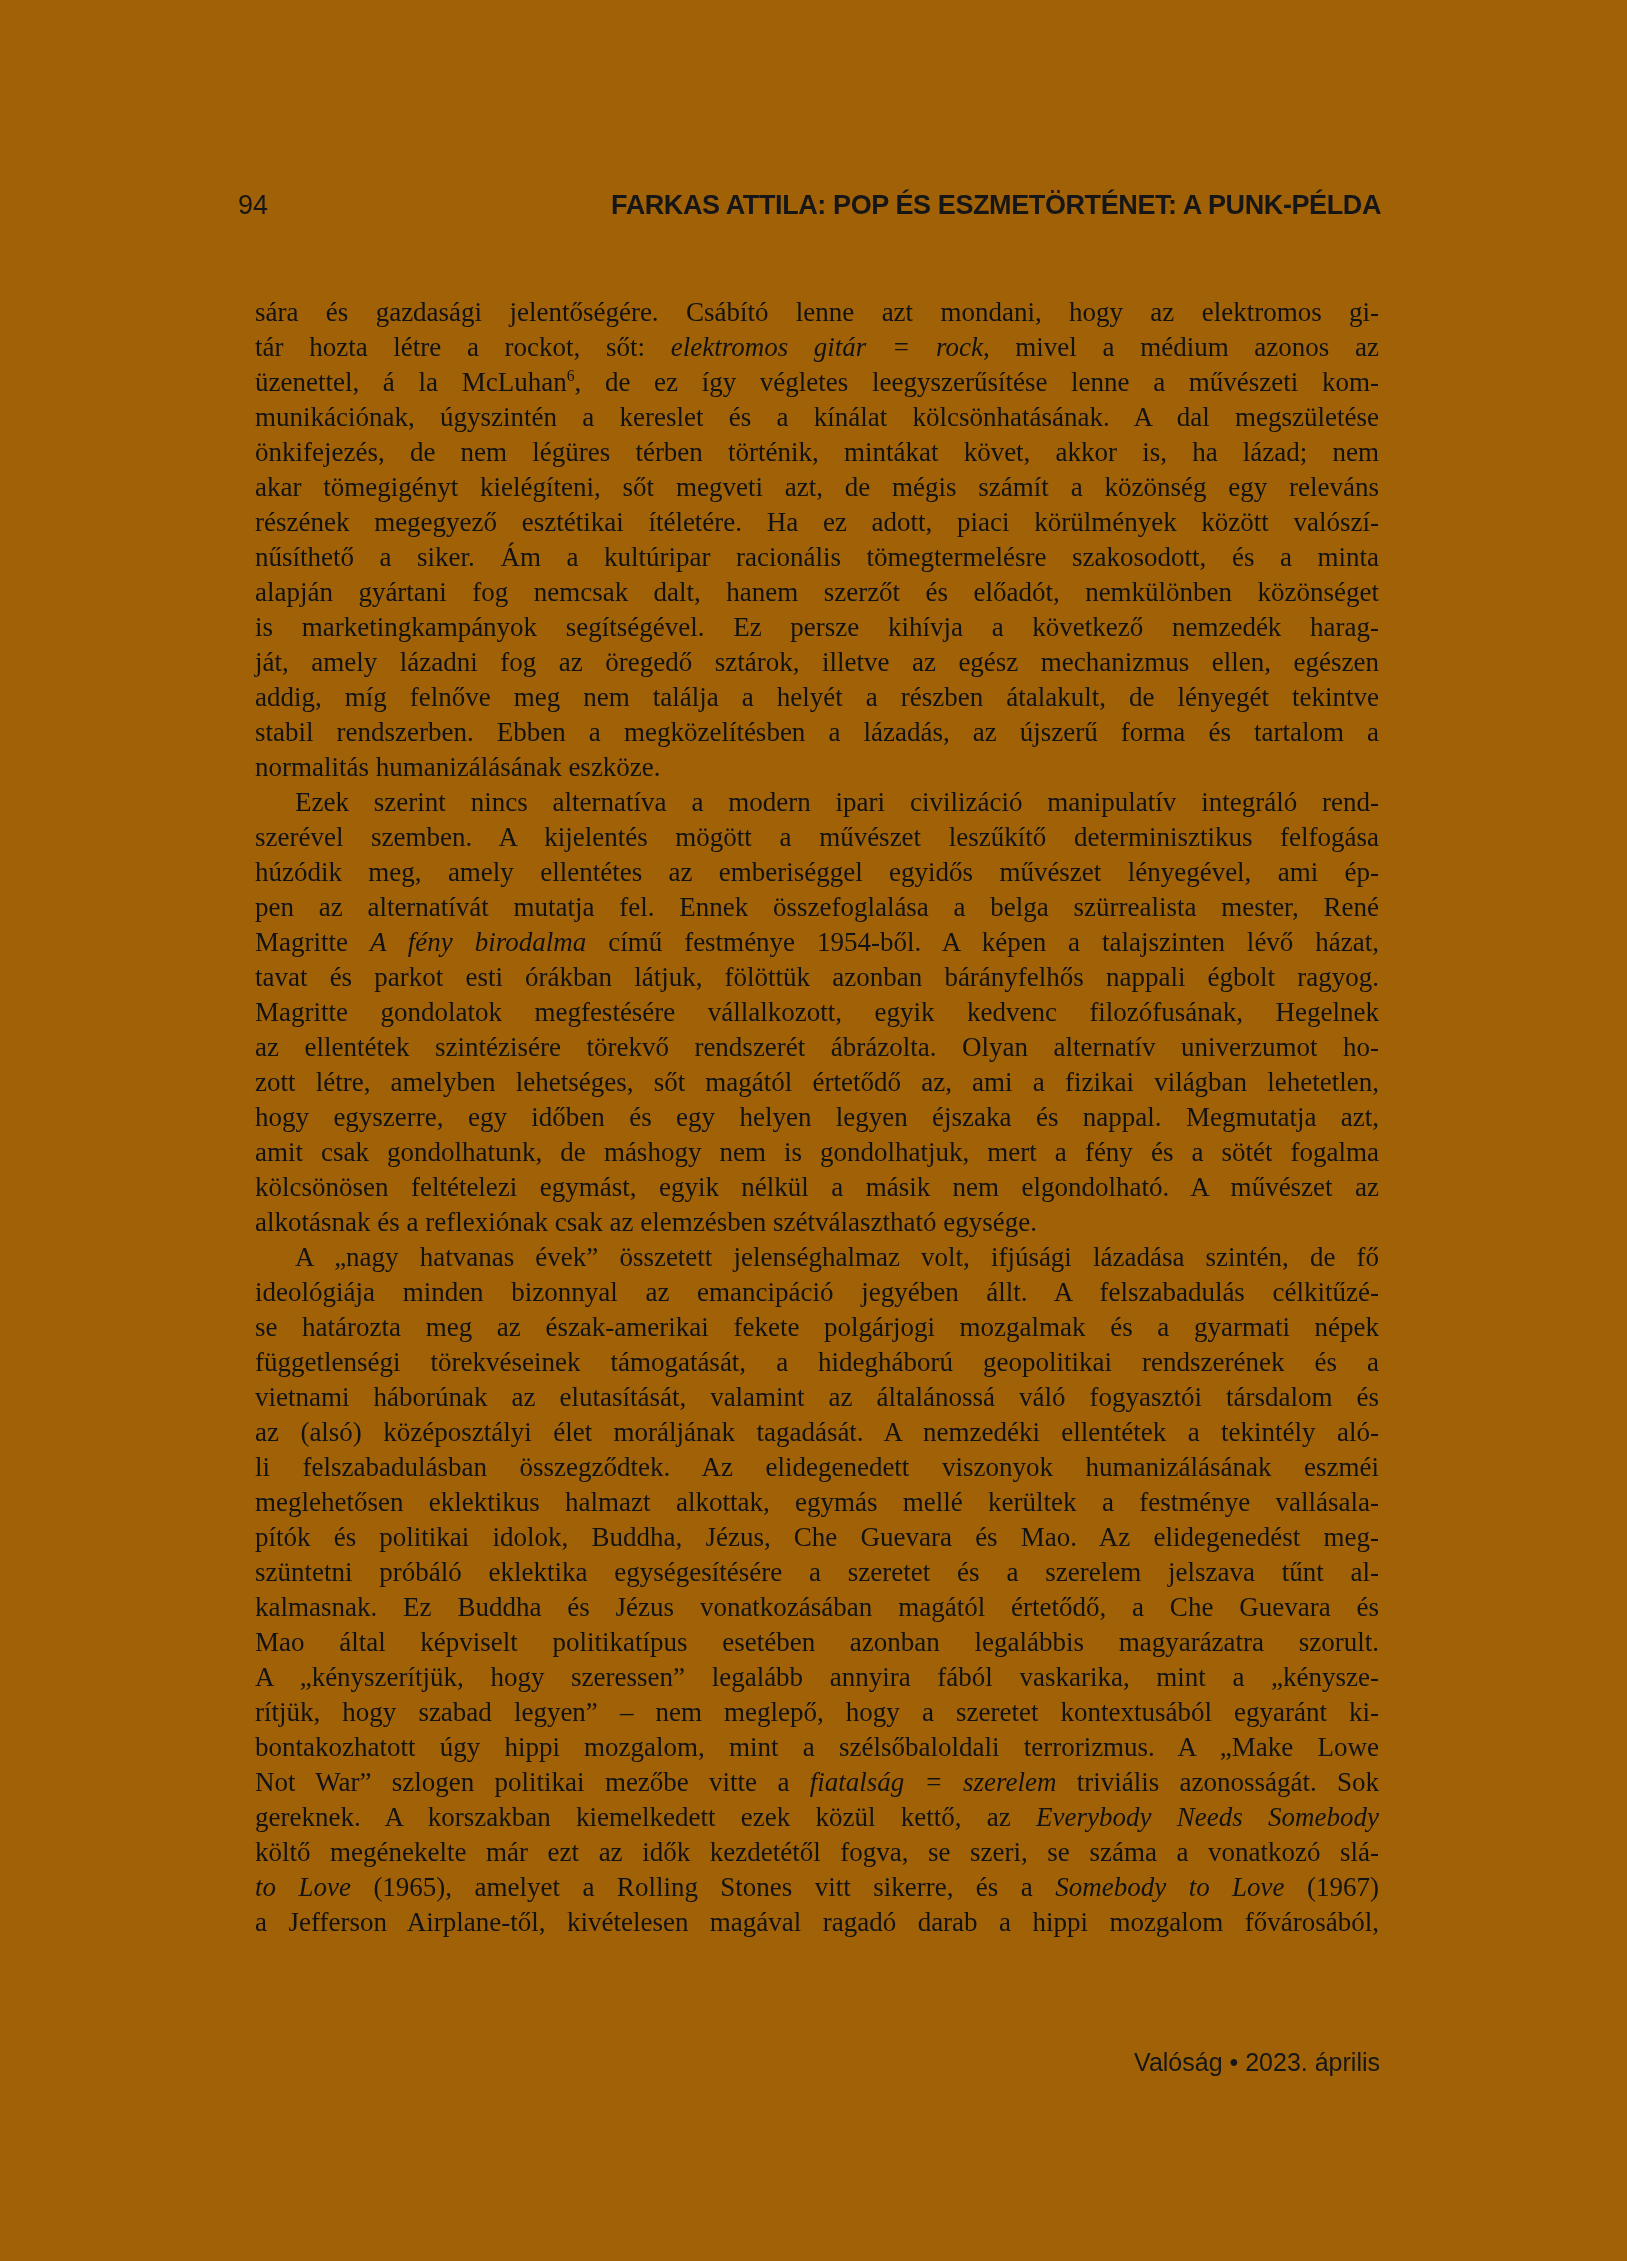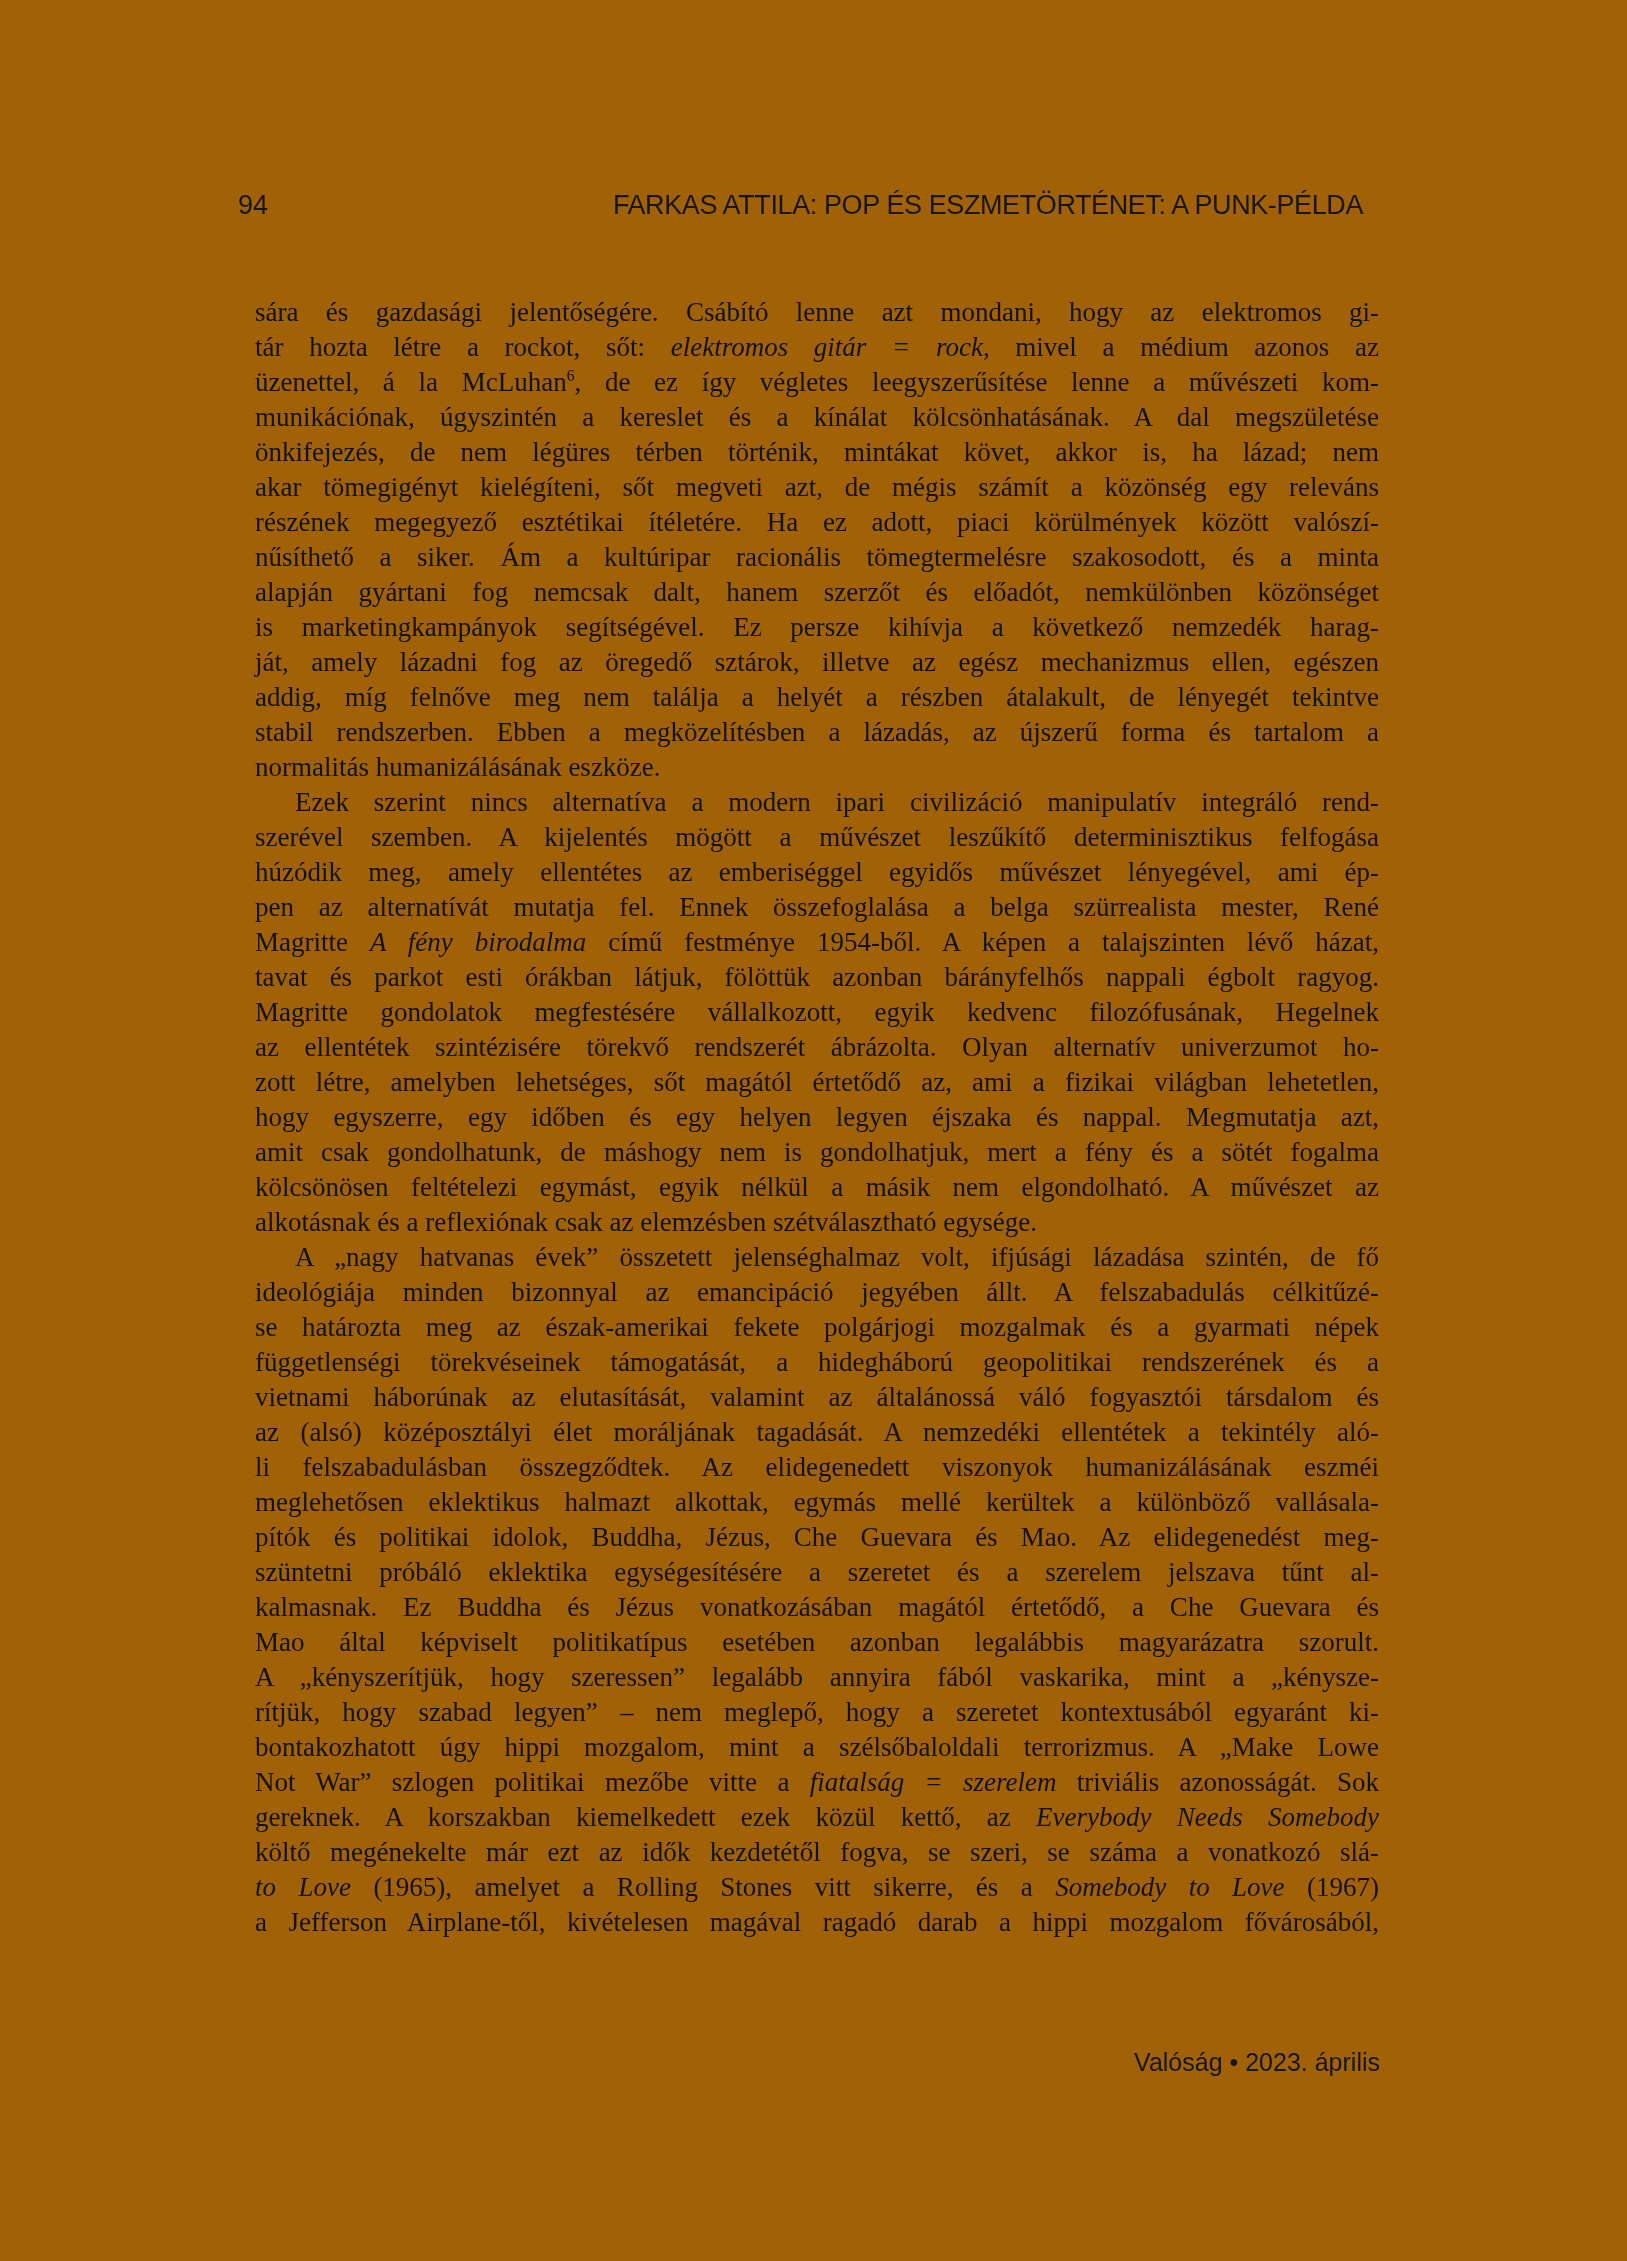--- a/index.html
+++ b/index.html
@@ -27,24 +27,25 @@
     line-height: 31px;
     color: #161616;
   }
   .page-number {
     position: absolute;
     left: 0;
     top: 0;
   }
   .running-title {
     position: absolute;
-    right: 18px;
+    right: 0;
     top: 0;
     letter-spacing: -0.4px;
     white-space: nowrap;
+    font-weight: bold;
   }
   
   .bodytext {
     position: absolute;
     top: 295px;
     left: 255px;
     width: 1124px;
     font-family: "Liberation Serif", serif;
     font-size: 27px;
     line-height: 35px;
@@ -121,21 +122,21 @@
       <div class="line">amit csak gondolhatunk, de máshogy nem is gondolhatjuk, mert a fény és a sötét fogalma</div>
       <div class="line">kölcsönösen feltételezi egymást, egyik nélkül a másik nem elgondolható. A művészet az</div>
       <div class="line flush">alkotásnak és a reflexiónak csak az elemzésben szétválasztható egysége.</div>
       <div class="line indent">A „nagy hatvanas évek” összetett jelenséghalmaz volt, ifjúsági lázadása szintén, de fő</div>
       <div class="line">ideológiája minden bizonnyal az emancipáció jegyében állt. A felszabadulás célkitűzé-</div>
       <div class="line">se határozta meg az észak-amerikai fekete polgárjogi mozgalmak és a gyarmati népek</div>
       <div class="line">függetlenségi törekvéseinek támogatását, a hidegháború geopolitikai rendszerének és a</div>
       <div class="line">vietnami háborúnak az elutasítását, valamint az általánossá váló fogyasztói társdalom és</div>
       <div class="line">az (alsó) középosztályi élet moráljának tagadását. A nemzedéki ellentétek a tekintély aló-</div>
       <div class="line">li felszabadulásban összegződtek. Az elidegenedett viszonyok humanizálásának eszméi</div>
-      <div class="line">meglehetősen eklektikus halmazt alkottak, egymás mellé kerültek a különböző vallásala-</div>
+      <div class="line">meglehetősen eklektikus halmazt alkottak, egymás mellé kerültek a festménye vallásala-</div>
       <div class="line">pítók és politikai idolok, Buddha, Jézus, Che Guevara és Mao. Az elidegenedést meg-</div>
       <div class="line">szüntetni próbáló eklektika egységesítésére a szeretet és a szerelem jelszava tűnt al-</div>
       <div class="line">kalmasnak. Ez Buddha és Jézus vonatkozásában magától értetődő, a Che Guevara és</div>
       <div class="line">Mao által képviselt politikatípus esetében azonban legalábbis magyarázatra szorult.</div>
       <div class="line">A „kényszerítjük, hogy szeressen” legalább annyira fából vaskarika, mint a „kénysze-</div>
       <div class="line">rítjük, hogy szabad legyen” – nem meglepő, hogy a szeretet kontextusából egyaránt ki-</div>
       <div class="line">bontakozhatott úgy hippi mozgalom, mint a szélsőbaloldali terrorizmus. A „Make Lowe</div>
       <div class="line">Not War” szlogen politikai mezőbe vitte a <em>fiatalság = szerelem</em> triviális azonosságát. Sok</div>
       <div class="line">gereknek. A korszakban kiemelkedett ezek közül kettő, az <em>Everybody Needs Somebody</em></div>
       <div class="line">költő megénekelte már ezt az idők kezdetétől fogva, se szeri, se száma a vonatkozó slá-</div>

